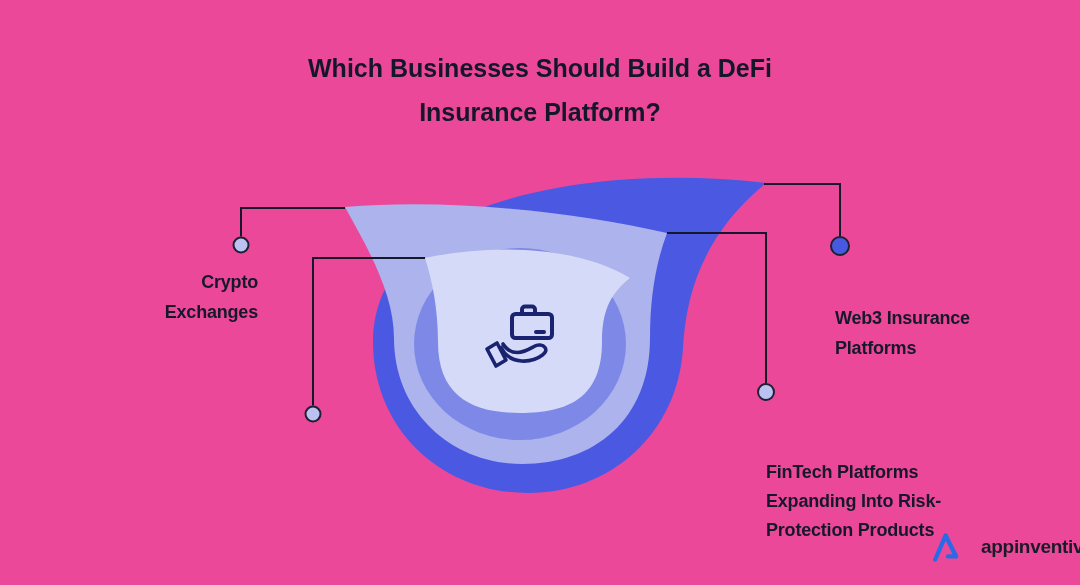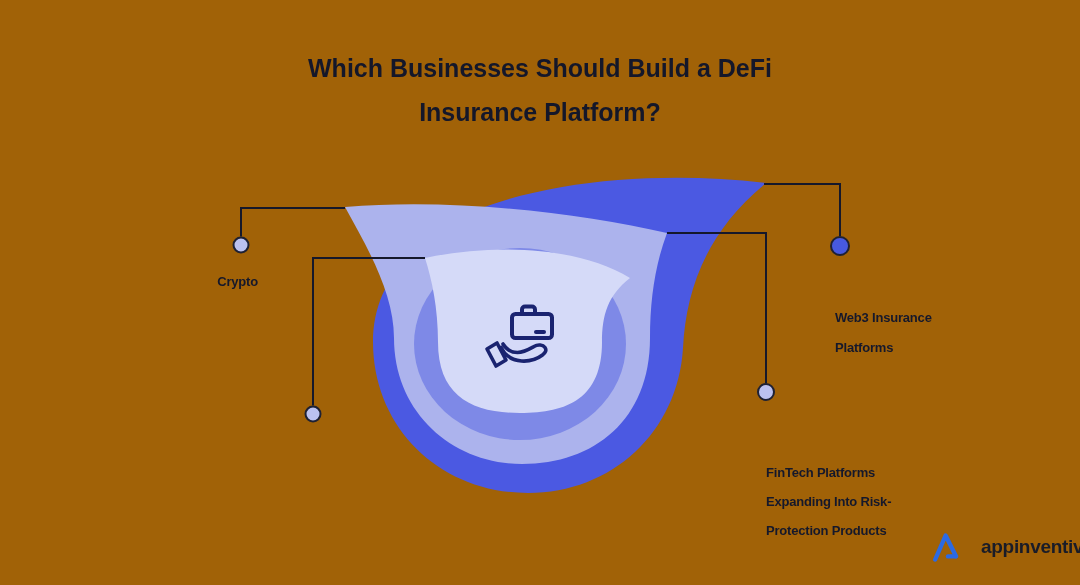--- a/index.html
+++ b/index.html
@@ -1,38 +1,38 @@
 <!DOCTYPE html>
 <html><head>
 <meta charset="utf-8">
 <style>
   html,body{margin:0;padding:0;background:#e8eaf5;}
   .canvas{
     position:relative;
     width:1080px;height:585px;
-    background:#a16207;
+    background:#ec4899;
     overflow:hidden;
     font-family:"Liberation Sans", sans-serif;
     -webkit-font-smoothing:antialiased;
   }
   .title{
     position:absolute;
     left:0;right:0;top:46px;
     text-align:center;
     font-size:25px;
     font-weight:bold;
     line-height:44px;
     color:#14172A;
     letter-spacing:0px;
   }
   .title span{display:block;}
   .diagram-svg{position:absolute;left:0;top:0;width:1080px;height:585px;}
   .label{
     position:absolute;
-    font-size:13px;
+    font-size:18px;
     font-weight:bold;
     color:#15182B;
     line-height:30px;
     letter-spacing:-0.2px;
   }
   .label span{display:block;}
   .label-right{text-align:right;}
   .label-left{text-align:left;margin-top:35px;}
   .label-crypto{top:267px;right:822px;}
   .label-defi{top:447px;right:751px;}
@@ -114,20 +114,21 @@
     <g stroke="#1E2134" stroke-width="2">
       <circle cx="241" cy="245" r="7.5" fill="#BBC1F0"></circle>
       <circle cx="313" cy="414" r="7.5" fill="#BBC1F0"></circle>
       <circle cx="840" cy="246" r="9" fill="#4759E0"></circle>
       <circle cx="766" cy="392" r="8" fill="#BBC1F0"></circle>
     </g>
   </svg>
 
   <div class="label label-right label-crypto">
     <span>Crypto</span>
+    <span>Exchanges</span>
   </div>
 
 
   <div class="label label-left label-web3">
     <span>Web3 Insurance</span>
     <span>Platforms</span>
   </div>
 
   <div class="label label-left label-fintech">
     <span>FinTech Platforms</span>

